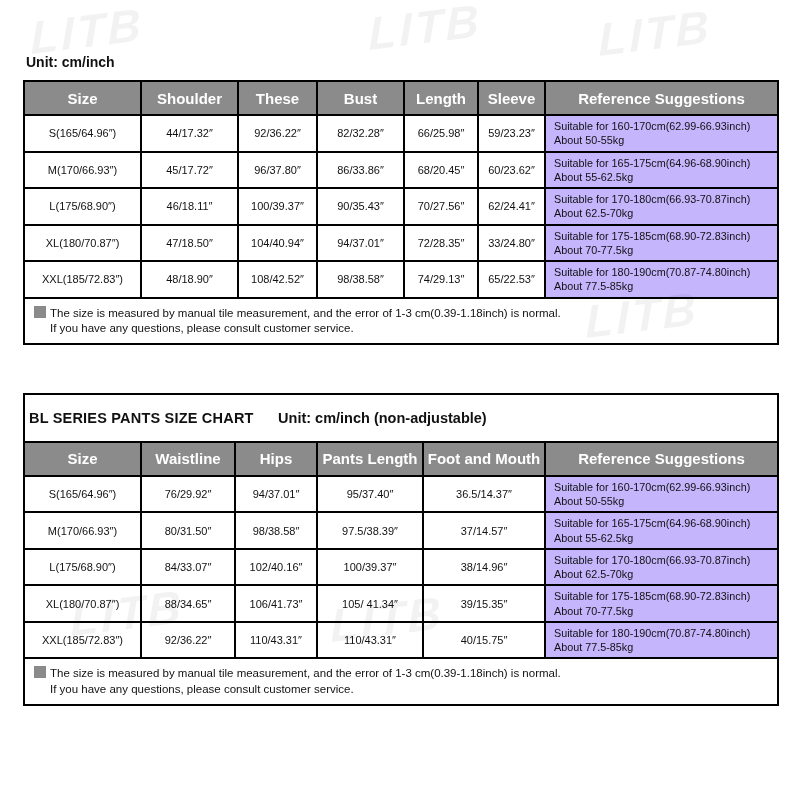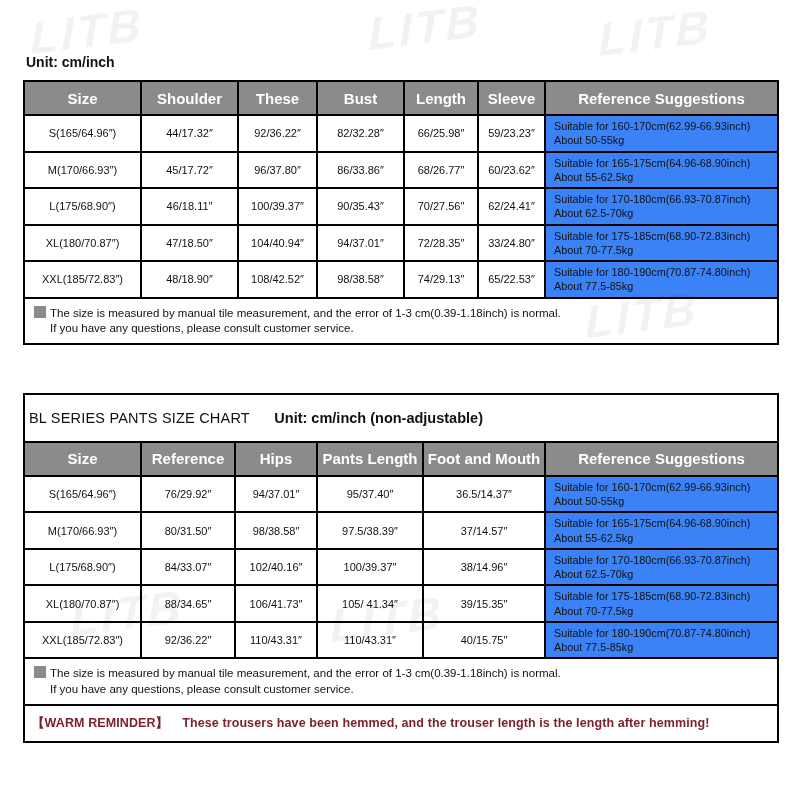--- a/index.html
+++ b/index.html
@@ -49,28 +49,28 @@
     text-align: center;
     font-size: 11px;
     height: 33px;
     padding: 0 2px;
     background: #fff;
   }
   td.ref {
     font-size: 10.8px;
     line-height: 1.32;
     padding: 3px 4px 3px 8px;
-    background: #3b82f6;
+    background: #c4b5fd;
   }
   td.title-cell {
     background: #fff;
     padding: 13px 8px 13px 4px;
     height: 48px;
   }
-  .tbl-title { font-weight: normal; font-size: 14.5px; letter-spacing: 0.2px; }
+  .tbl-title { font-weight: bold; font-size: 14.5px; letter-spacing: 0.2px; }
   .tbl-title-unit { font-weight: bold; font-size: 14.5px; margin-left: 20px; }
   td.note-cell { background: #fff; padding: 7px 8px 7px 9px; height: 42px; }
   .note-wrap { display: flex; align-items: flex-start; gap: 4px; }
   .note-sq { width: 12px; height: 12px; background: #8a8a8a; flex: 0 0 12px; }
   .note-lines { font-size: 11.5px; line-height: 1.32; }
   td.reminder-cell {
     background: #fff;
     padding: 9px 8px 9px 7px;
     height: 36px;
     color: #7d222b;
@@ -125,21 +125,21 @@
       <td class="ref">
         <div>Suitable for 160-170cm(62.99-66.93inch)</div>
         <div>About 50-55kg</div>
       </td>
     </tr>
     <tr>
       <td class="c">M(170/66.93″)</td>
       <td class="c">45/17.72″</td>
       <td class="c">96/37.80″</td>
       <td class="c">86/33.86″</td>
-      <td class="c">68/26.77″</td>
+      <td class="c">68/20.45″</td>
       <td class="c">60/23.62″</td>
       <td class="ref">
         <div>Suitable for 165-175cm(64.96-68.90inch)</div>
         <div>About 55-62.5kg</div>
       </td>
     </tr>
     <tr>
       <td class="c">L(175/68.90″)</td>
       <td class="c">46/18.11″</td>
       <td class="c">100/39.37″</td>
@@ -202,21 +202,21 @@
   </colgroup>
   <thead>
     <tr>
       <td class="title-cell" colspan="6">
         <span class="tbl-title">BL SERIES PANTS SIZE CHART</span>
         <span class="tbl-title-unit">Unit: cm/inch (non-adjustable)</span>
       </td>
     </tr>
     <tr>
       <th class="hd">Size</th>
-      <th class="hd">Reference</th>
+      <th class="hd">Waistline</th>
       <th class="hd">Hips</th>
       <th class="hd">Pants Length</th>
       <th class="hd">Foot and Mouth</th>
       <th class="hd">Reference Suggestions</th>
     </tr>
   </thead>
   <tbody>
     <tr>
       <td class="c">S(165/64.96″)</td>
       <td class="c">76/29.92″</td>
@@ -276,19 +276,14 @@
       <td class="note-cell" colspan="6">
         <div class="note-wrap">
           <span class="note-sq"></span>
           <div class="note-lines">
             <div>The size is measured by manual tile measurement, and the error of 1-3 cm(0.39-1.18inch) is normal.</div>
             <div>If you have any questions, please consult customer service.</div>
           </div>
         </div>
       </td>
     </tr>
-    <tr>
-      <td class="reminder-cell" colspan="6">
-        <span>【WARM REMINDER】</span><span class="reminder-text">These trousers have been hemmed, and the trouser length is the length after hemming!</span>
-      </td>
-    </tr>
   </tbody>
 </table>
 
 </body></html>

